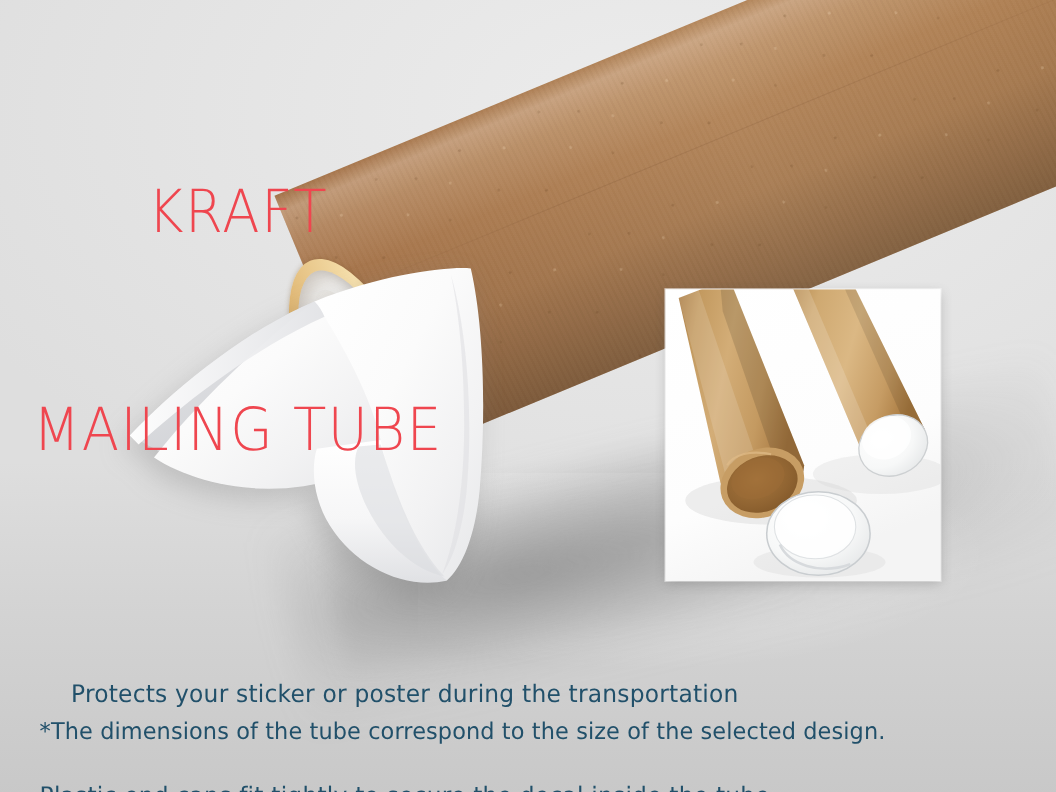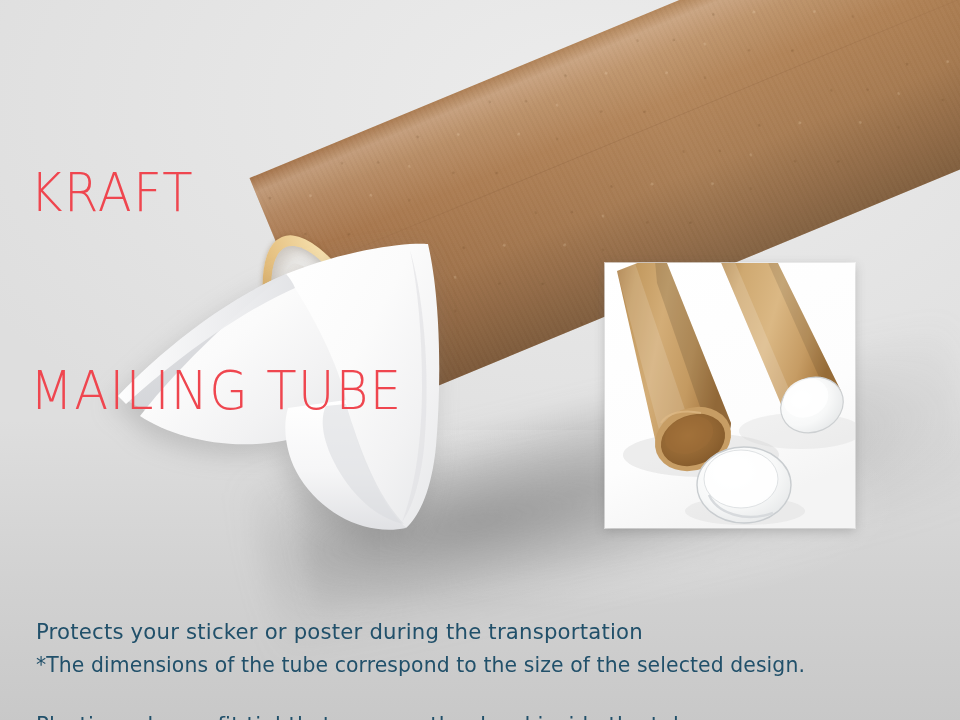--- a/index.html
+++ b/index.html
@@ -6,20 +6,21 @@
   body{
     width:960px;height:720px;overflow:hidden;
     font-family:"Liberation Sans", sans-serif;
     background:#e3e3e3;
   }
   #stage{
     position:relative;width:960px;height:720px;overflow:hidden;
     background:
       radial-gradient(ellipse 700px 420px at 62% 14%, #ececec 0%, #e6e6e6 45%, #dedede 100%),
       linear-gradient(160deg,#e9e9e9 0%,#e2e2e2 52%,#d7d7d7 100%);
+    text-align: center;
   }
 
   
   .floor-shade{
     position:absolute;left:0;right:0;bottom:0;height:300px;
     background:linear-gradient(180deg,rgba(175,175,175,0) 0%,rgba(168,168,168,.20) 45%,rgba(150,150,150,.30) 100%);
     pointer-events:none;
   }
   .soft-glow{
     position:absolute;left:380px;top:430px;width:520px;height:180px;

